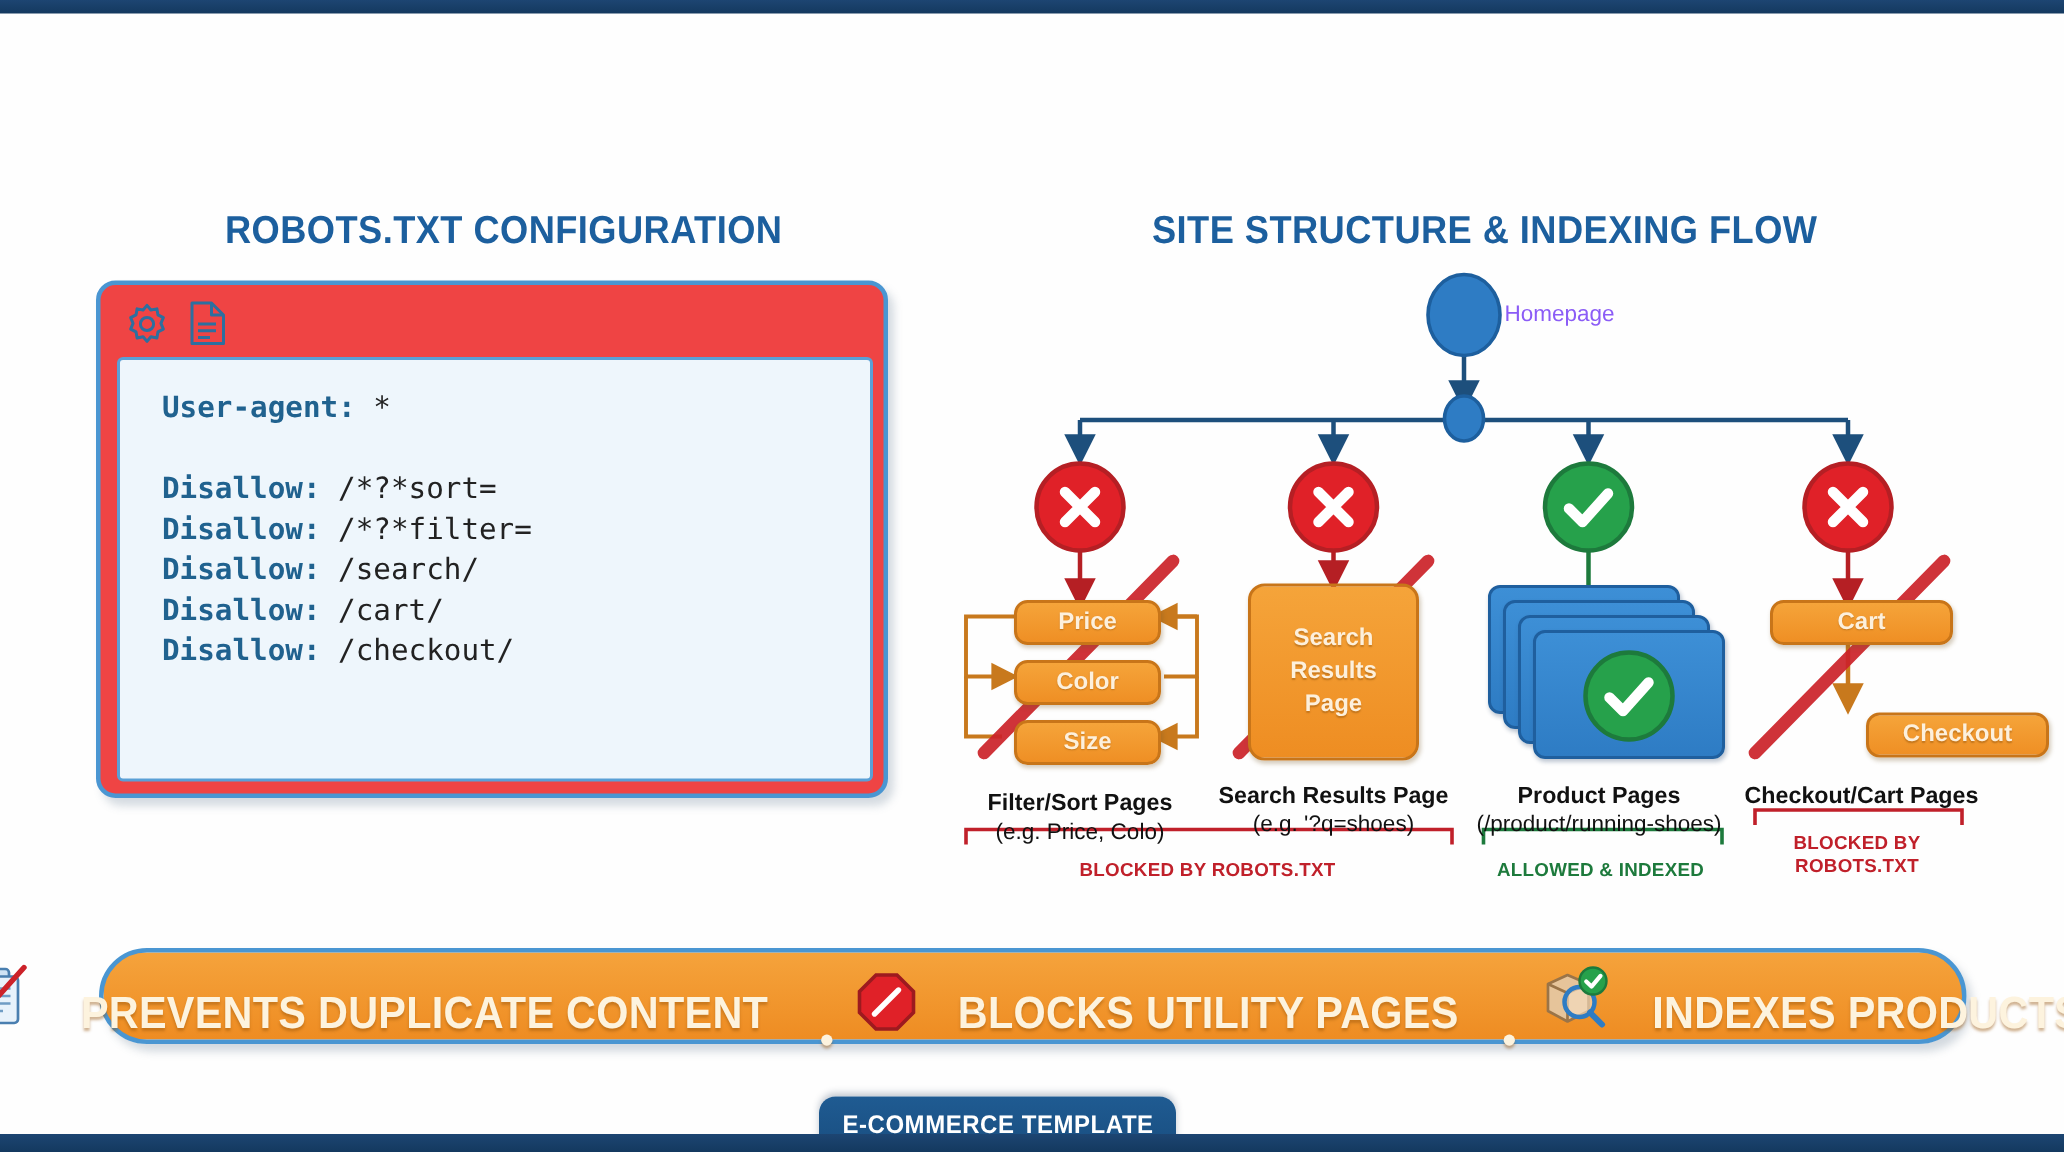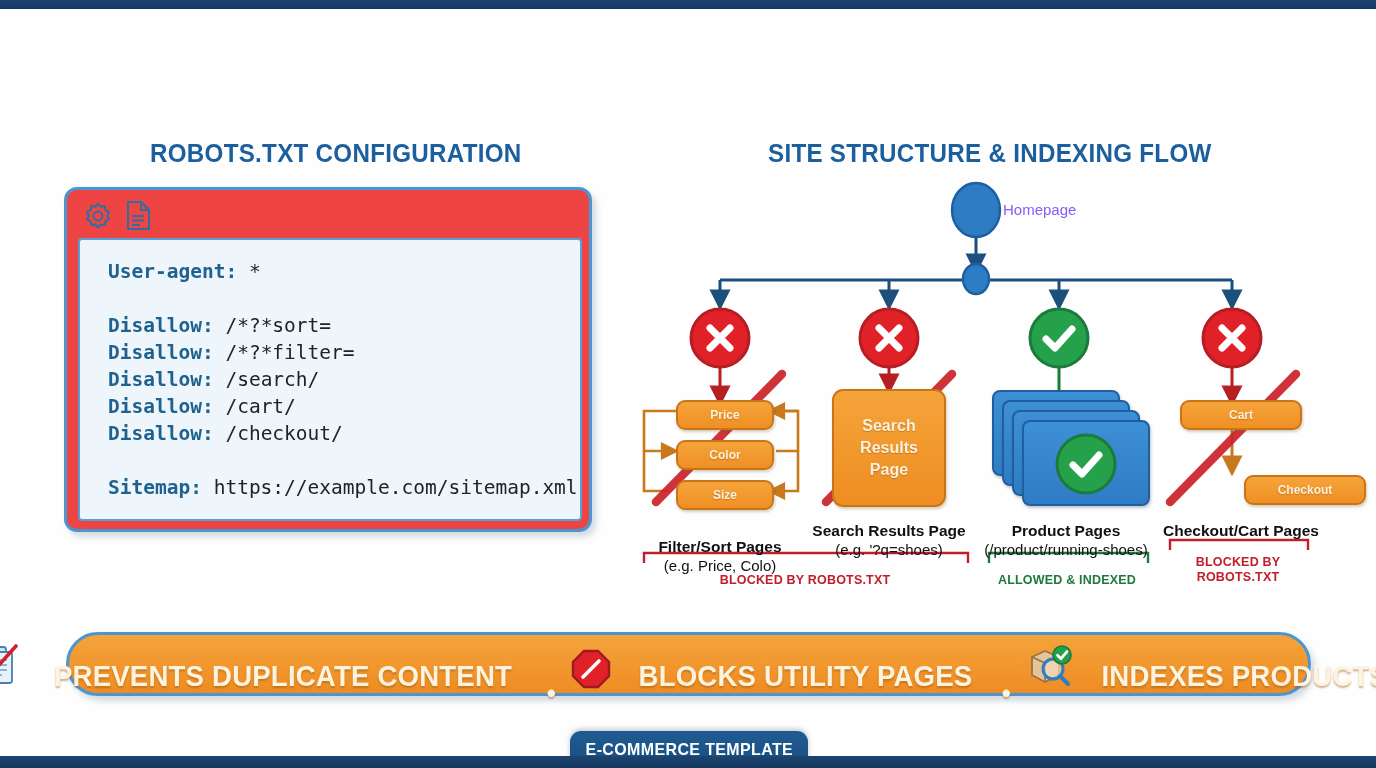--- a/index.html
+++ b/index.html
@@ -100,21 +100,21 @@
   #homepage-label { left: 1003px; top: 201px; }
 
   
   .pill {
     position: absolute;
     border-radius: 9px;
     background: linear-gradient(180deg,#f5a43a 0%,#ef8f24 100%);
     border: 2px solid #c87519;
     color: #fdf0dc;
     font-weight: bold;
-    font-size: 12px;
+    font-size: 16px;
     display: flex; align-items: center; justify-content: center;
     box-shadow: 1px 2px 3px rgba(120,90,40,.30);
     text-shadow: 0 1px 1px rgba(140,80,10,.45);
   }
   
   #search-box {
     position: absolute; left: 832px; top: 389px;
     width: 114px; height: 118px;
     border-radius: 11px;
     background: linear-gradient(180deg,#f5a43a 0%,#ee8d22 100%);
@@ -182,21 +182,21 @@
     text-shadow: 0 2px 2px rgba(150,85,10,.45);
   }
   .benefit-dot {
     color: #fdf3de; font-size: 26px; font-weight: bold;
     line-height: 0; padding: 0 2px;
     text-shadow: 0 2px 2px rgba(150,85,10,.45);
   }
 
   
   #footer-tab {
-    position: absolute; left: 570px; top: 731px;
+    position: absolute; left: 546px; top: 731px;
     width: 238px; height: 37px;
     background: linear-gradient(180deg,#1f5b92 0%,#194e80 100%);
     border-radius: 11px 11px 0 0;
     display: flex; align-items: center; justify-content: center;
     box-shadow: 0 -2px 5px rgba(15,40,70,.25);
   }
   #footer-tab-label {
     color: #ffffff; font-size: 17px; font-weight: bold;
     letter-spacing: .4px;
     transform: scaleX(.94);
@@ -234,21 +234,20 @@
 
     <div id="robots-code-box">
       <div class="code-line"><span class="kw">User-agent:</span><span> *</span></div>
       <div class="code-blank"></div>
       <div class="code-line"><span class="kw">Disallow:</span><span> /*?*sort=</span></div>
       <div class="code-line"><span class="kw">Disallow:</span><span> /*?*filter=</span></div>
       <div class="code-line"><span class="kw">Disallow:</span><span> /search/</span></div>
       <div class="code-line"><span class="kw">Disallow:</span><span> /cart/</span></div>
       <div class="code-line"><span class="kw">Disallow:</span><span> /checkout/</span></div>
       <div class="code-blank"></div>
-      <div class="code-line"><span class="kw">Sitemap:</span><span> https://example.com/sitemap.xml</span></div>
     </div>
   </div>
 
   <div id="flow-wrap">
     <svg width="760" height="420" style="position:absolute;left:608px;top:178px;">
       <defs>
         <marker id="arrNavy" markerWidth="9" markerHeight="9" refX="4.5" refY="4.5" orient="auto">
           <path d="M1 1 L8 4.5 L1 8 z" fill="#1d4f7c"></path>
         </marker>
         <marker id="arrRed" markerWidth="9" markerHeight="9" refX="4.5" refY="4.5" orient="auto">
@@ -334,21 +333,21 @@
     <div class="prod-card" style="left:1022px;top:420px;">
       <svg width="128" height="86" viewBox="0 0 128 86" style="position:absolute;left:-2px;top:-2px;">
         <circle cx="64" cy="44" r="29" fill="#26a14b" stroke="#1d7a3c" stroke-width="3"></circle>
         <path d="M51 45 L60 54 L77 35" stroke="#ffffff" stroke-width="7" fill="none" stroke-linecap="round" stroke-linejoin="round"></path>
       </svg>
     </div>
 
     <div class="pill" style="left:1180px;top:400px;width:122px;height:30px;">Cart</div>
     <div class="pill" style="left:1244px;top:475px;width:122px;height:30px;">Checkout</div>
 
-    <div class="col-caption" style="left:615px;top:537px;">
+    <div class="col-caption" style="left:615px;top:526px;">
       <span class="t1">Filter/Sort Pages</span>
       <span class="t2">(e.g. Price, Colo)</span>
     </div>
     <div class="col-caption" style="left:784px;top:521px;">
       <span class="t1">Search Results Page</span>
       <span class="t2">(e.g. '?q=shoes)</span>
     </div>
     <div class="col-caption" style="left:961px;top:521px;">
       <span class="t1">Product Pages</span>
       <span class="t2">(/product/running-shoes)</span>

